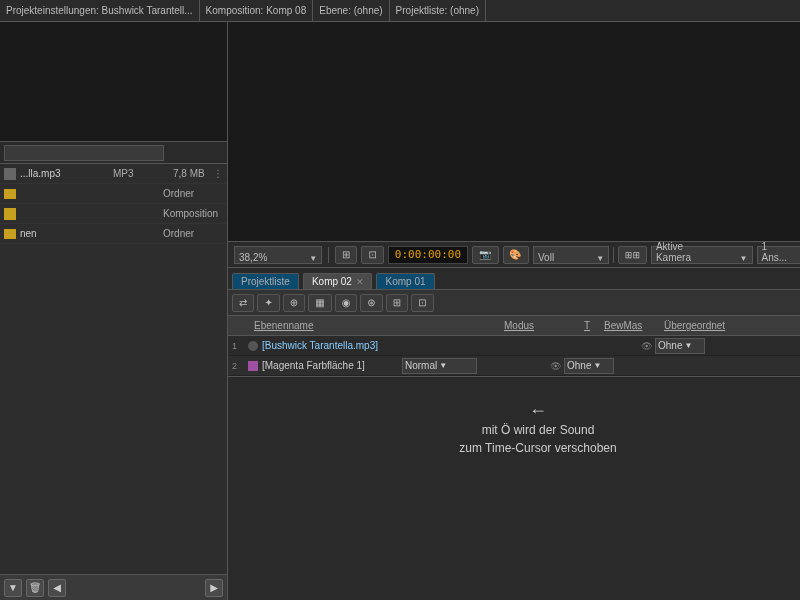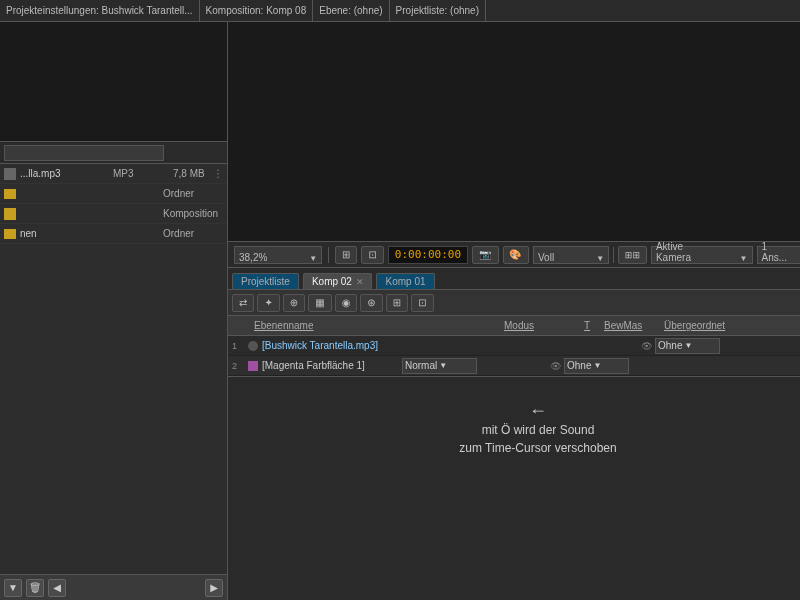--- a/index.html
+++ b/index.html
@@ -360,21 +360,21 @@
       color: #ccc;
       font-size: 10px;
       padding: 0 2px;
       display: flex;
       align-items: center;
       cursor: pointer;
       margin-right: 4px;
     }
     .modus-arrow { font-size: 8px; margin-left: 2px; }
     .ohne-dropdown {
-      width: 65px;
+      width: 50px;
       height: 16px;
       background: #3a3a3a;
       border: 1px solid #555;
       color: #ccc;
       font-size: 10px;
       padding: 0 2px;
       display: flex;
       align-items: center;
       cursor: pointer;
     }

